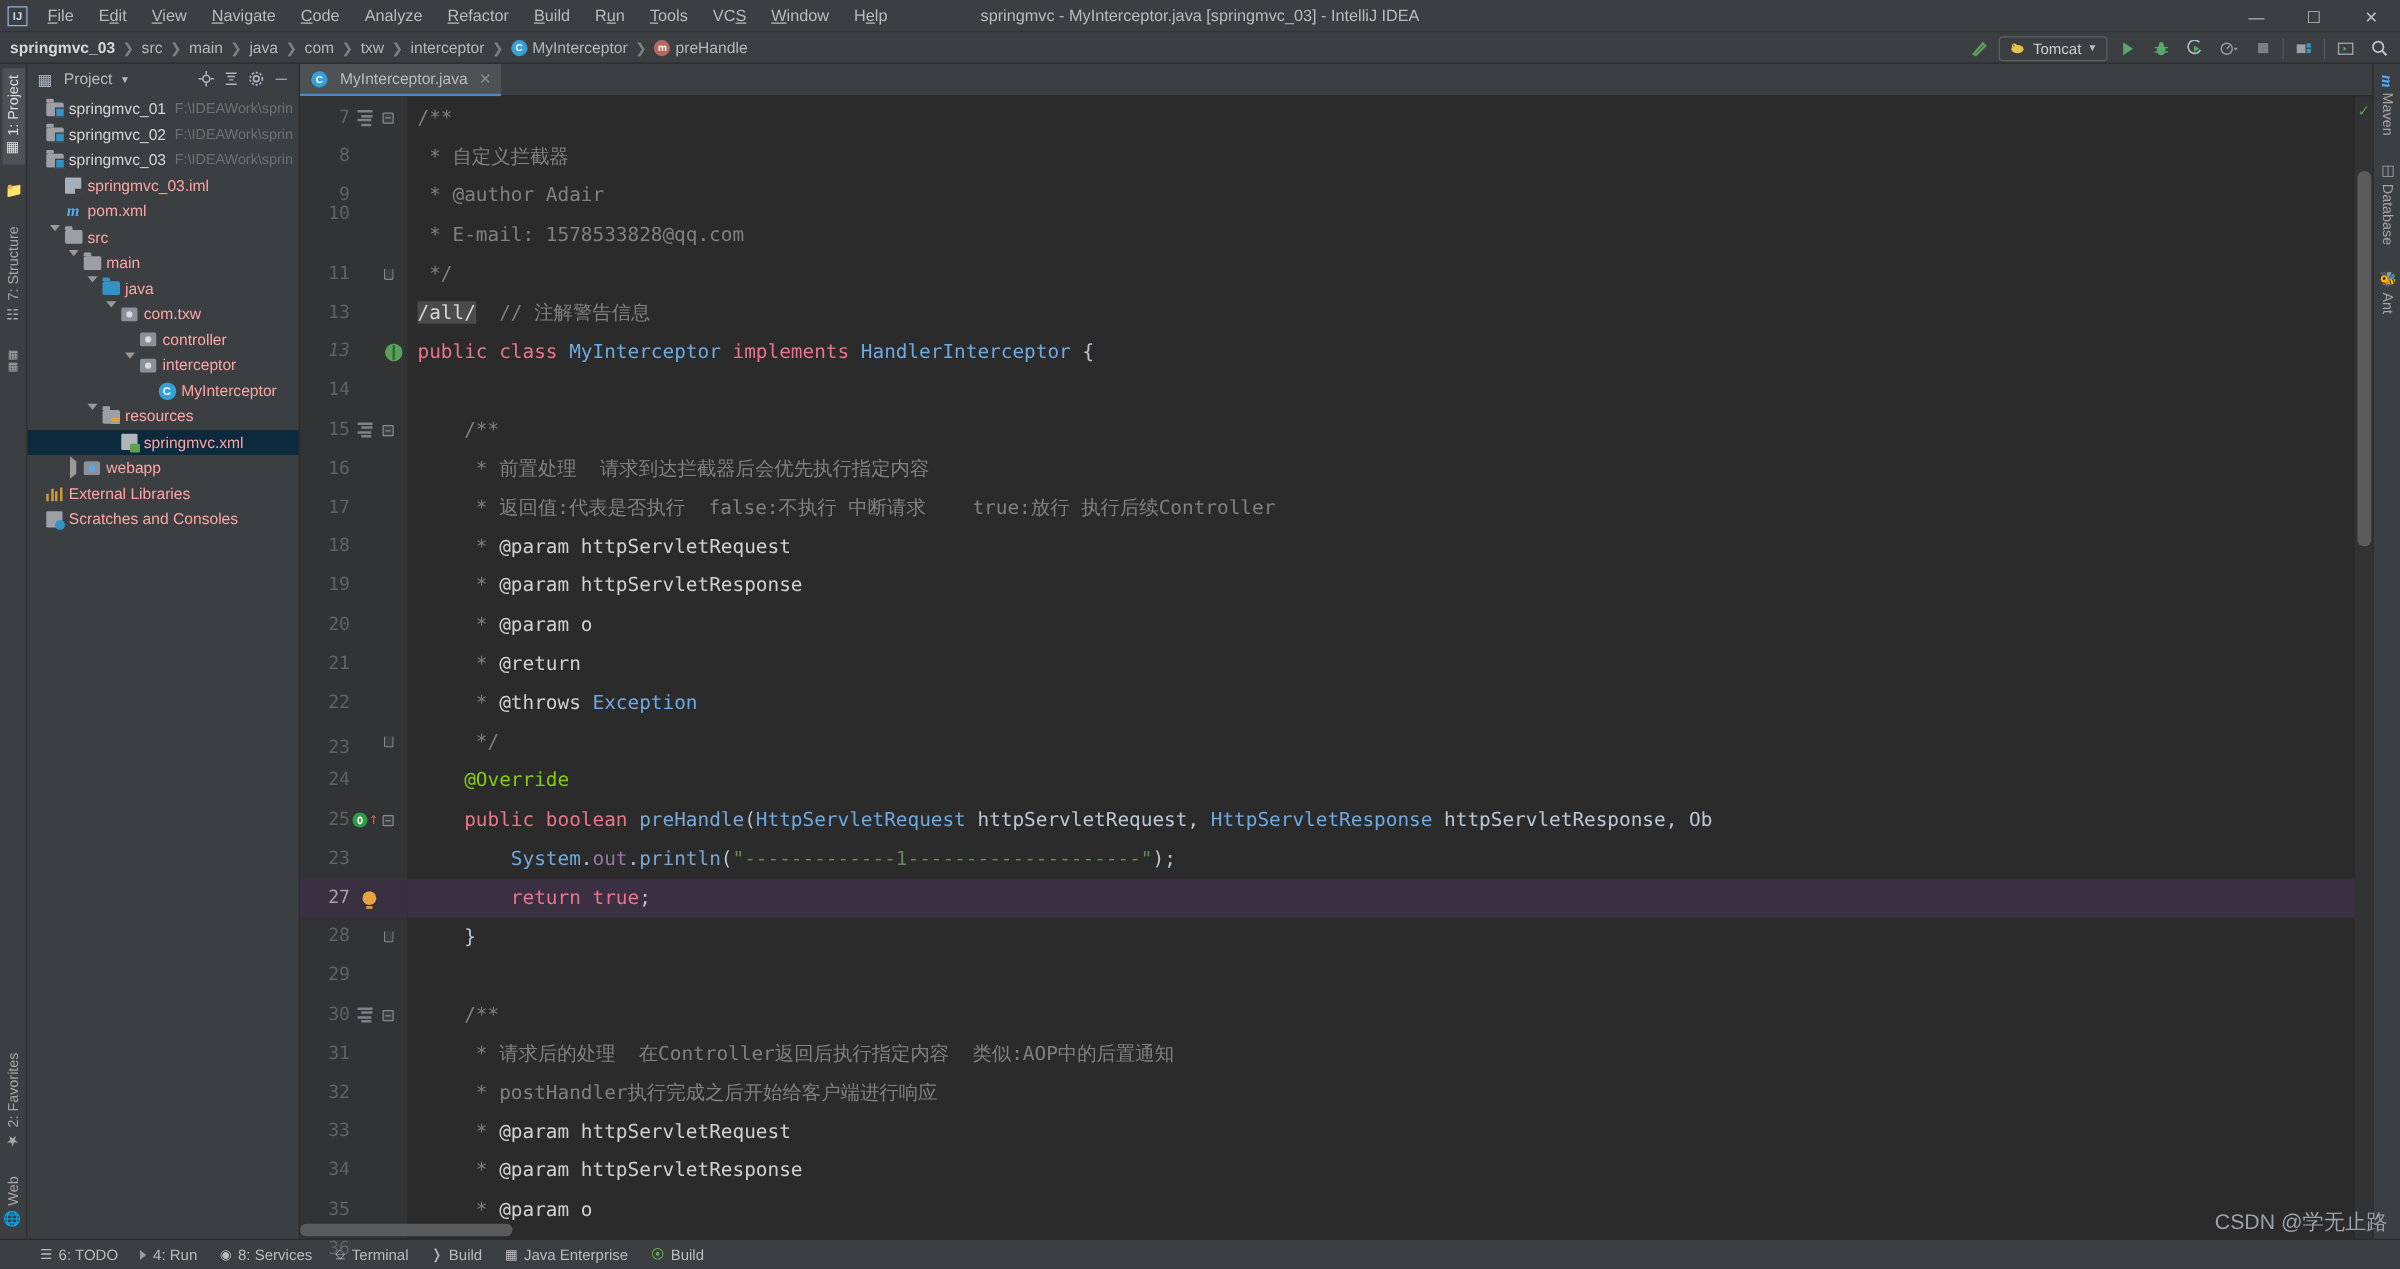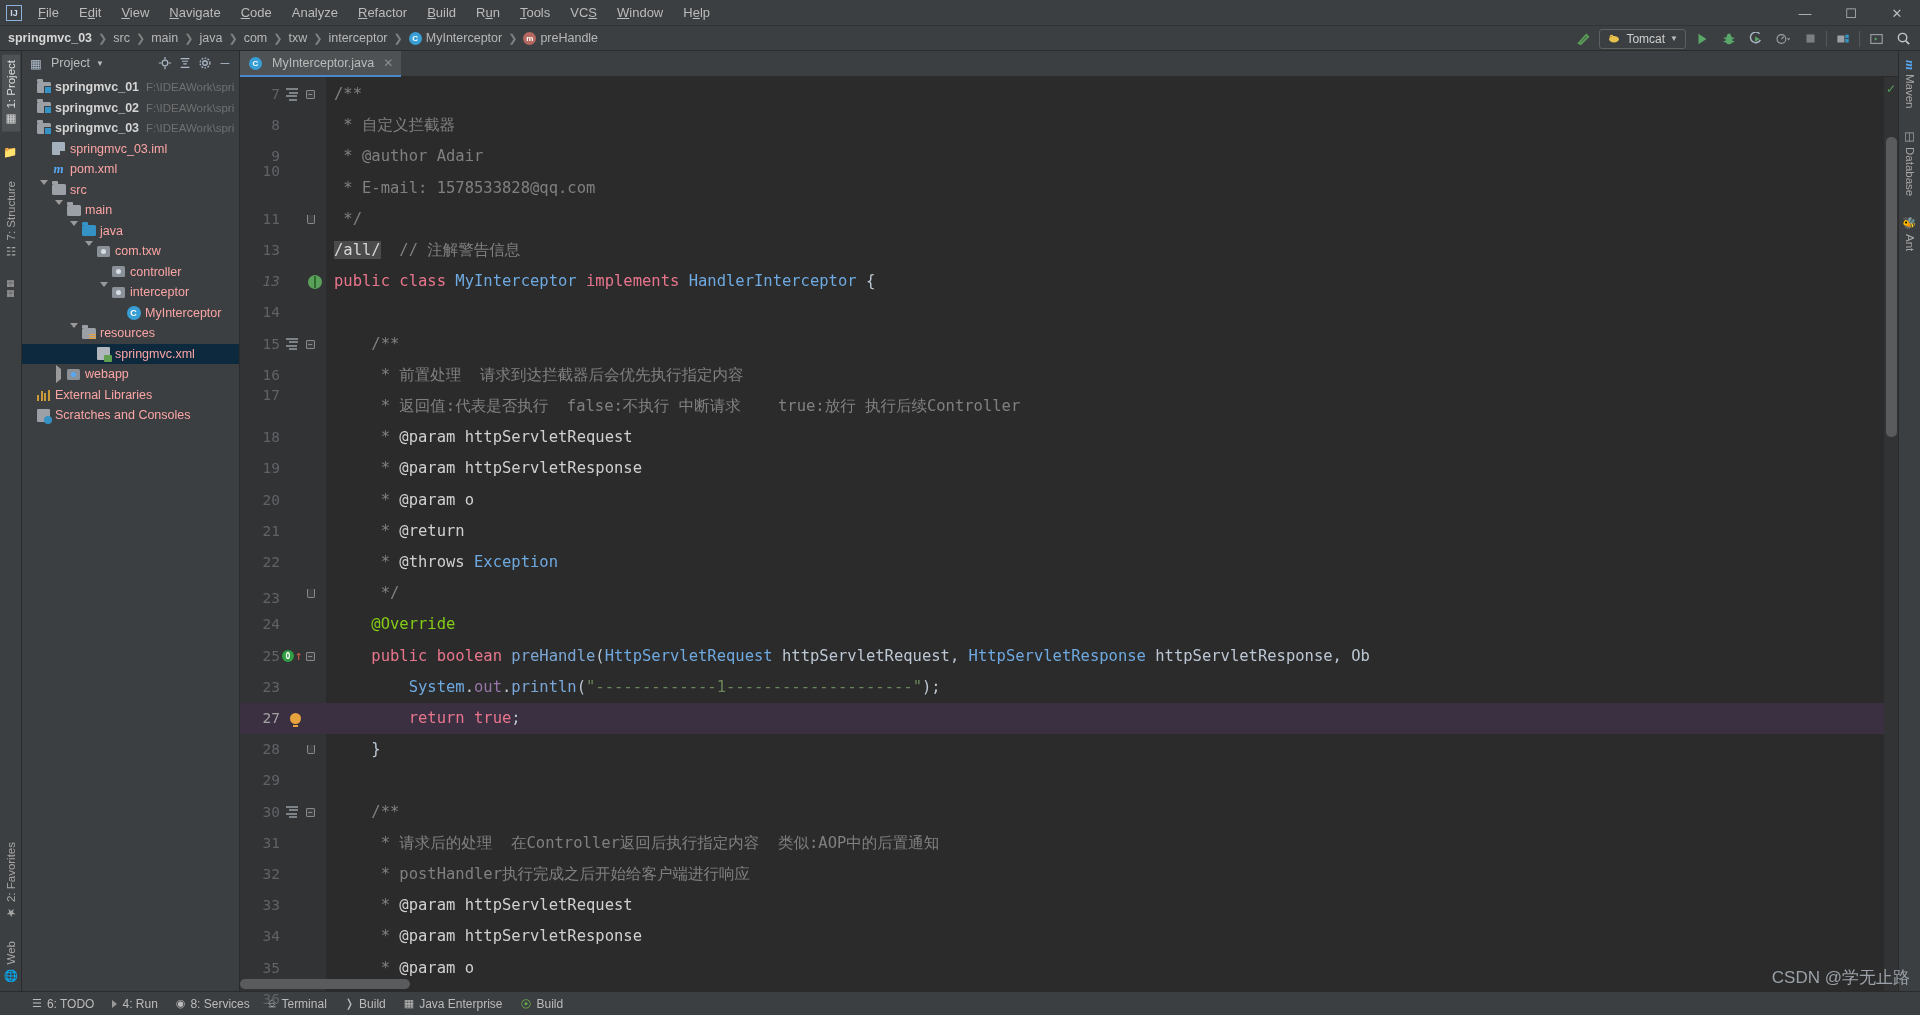--- a/index.html
+++ b/index.html
@@ -89,21 +89,21 @@
   }
   .panel-head .title { margin-left: 5px; }
   .panel-head .spacer { flex: 1; }
   .ph-ic { width: 20px; height: 20px; display: flex; align-items: center; justify-content: center; color: #a9b7c6; }
   .tree { flex: 1 1 auto; overflow: hidden; padding-top: 2px; font-size: 12.5px; }
   .trow { height: 20.5px; display: flex; align-items: center; white-space: nowrap; padding-right: 4px; }
   .trow.sel { background: #0d293e; }
   .twist { width: 13px; flex: 0 0 13px; text-align: center; font-size: 9px; color: #9a9a9a; }
   .ticon { width: 17px; flex: 0 0 17px; display: flex; align-items: center; justify-content: center; margin-right: 3px; }
   .tlabel { color: #fca5a5; }
-  .tlabel.b { font-weight: bold; color: #d4d4d4; }
+  .tlabel.b { font-weight: normal; color: #d4d4d4; }
   .tpath { color: #6e7071; margin-left: 7px; font-size: 11.5px; overflow: hidden; }
 
   
   .fold { width: 14px; height: 11px; background: #9aa0a6; border-radius: 1.5px; position: relative; }
   .fold::before { content:''; position:absolute; top:-3px; left:0; width:6px; height:3px; background:#9aa0a6; border-radius:1px 1px 0 0; }
   .fold.mod::after { content:''; position:absolute; right:-1px; bottom:-1px; width:6px; height:6px; background:#3592c4; border:1px solid #3c3f41; }
   .fold.src { background:#3592c4; }
   .fold.src::before { background:#3592c4; }
   .fold.res { background:#9aa0a6; }
   .fold.res::after { content:''; position:absolute; right:0px; bottom:0px; width:7px; height:5px;
@@ -207,20 +207,21 @@
       <div class="menu-item"><u>C</u>ode</div>
       <div class="menu-item">Analyze</div>
       <div class="menu-item"><u>R</u>efactor</div>
       <div class="menu-item"><u>B</u>uild</div>
       <div class="menu-item">R<u>u</u>n</div>
       <div class="menu-item"><u>T</u>ools</div>
       <div class="menu-item">VC<u>S</u></div>
       <div class="menu-item"><u>W</u>indow</div>
       <div class="menu-item">H<u>e</u>lp</div>
     </div>
+    <div class="win-title">springmvc - MyInterceptor.java [springmvc_03] - IntelliJ IDEA</div>
     <div class="win-buttons">
       <div class="win-btn">—</div>
       <div class="win-btn">☐</div>
       <div class="win-btn close">✕</div>
     </div>
   </div>
 
   <div class="navbar">
     <div class="crumbs">
       <div class="crumb bold">
@@ -578,21 +579,21 @@
                 <i style="width:12px"></i>
                 <i style="width:9px;margin-left:3px"></i>
                 <i style="width:11px"></i>
                 <i style="width:8px;margin-left:3px"></i>
               </span>
             </div>
             <div class="gmark" style="top: 251.6px; left: 66px;">
               <span class="fold-box">−</span>
             </div>
             <div class="ln" style="top: 282.8px;">16</div>
-            <div class="ln" style="top: 303px;">17</div>
+            <div class="ln" style="top: 314px;">17</div>
             <div class="ln" style="top: 345.2px;">18</div>
             <div class="ln" style="top: 376.4px;">19</div>
             <div class="ln" style="top: 407.6px;">20</div>
             <div class="ln" style="top: 438.8px;">21</div>
             <div class="ln" style="top: 470px;">22</div>
             <div class="ln" style="top: 506px;">23</div>
             <div class="gmark" style="top: 501.2px; left: 67px;">
               <span style="width:8px;height:9px;border:1px solid #888;border-top:none;background:#3c3f41;display:block;border-radius:0 0 2px 2px"></span>
             </div>
             <div class="ln" style="top: 532.4px;">24</div>

